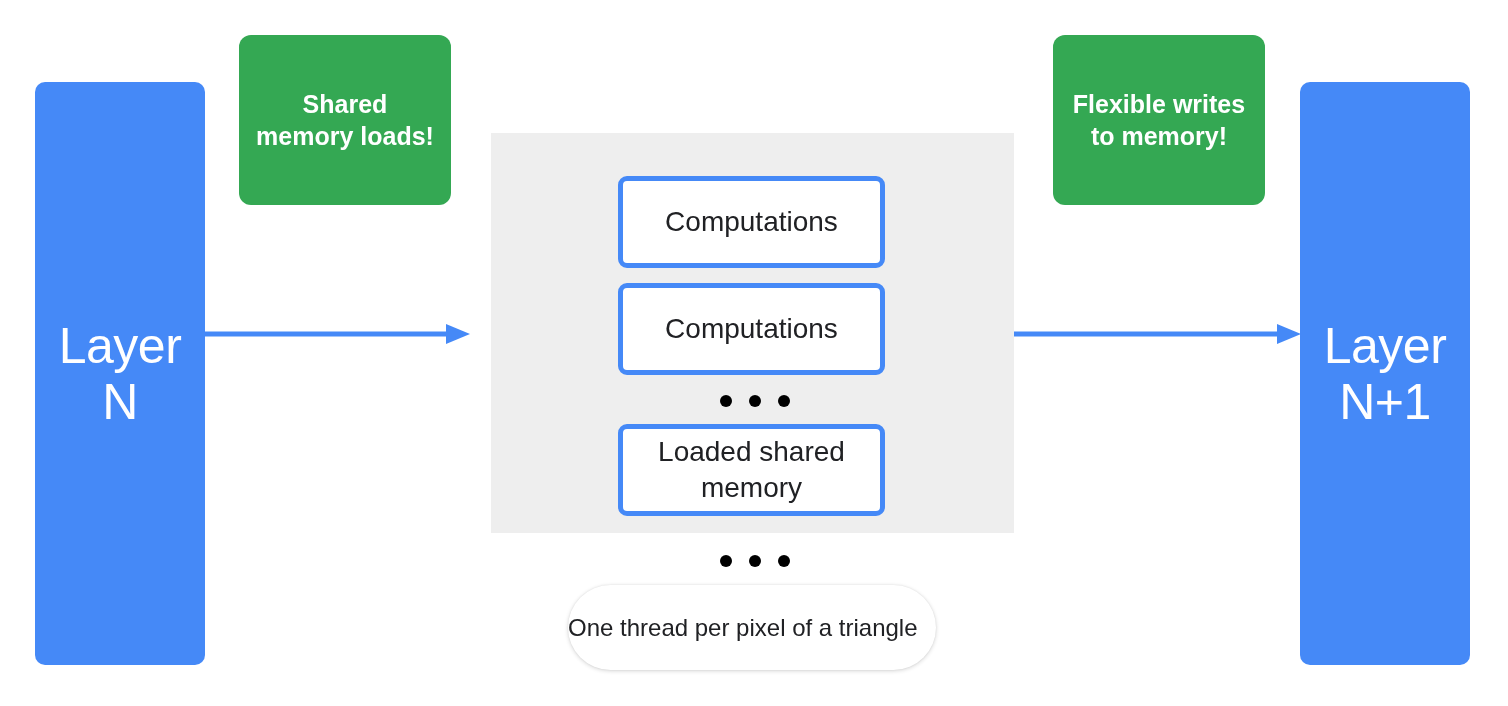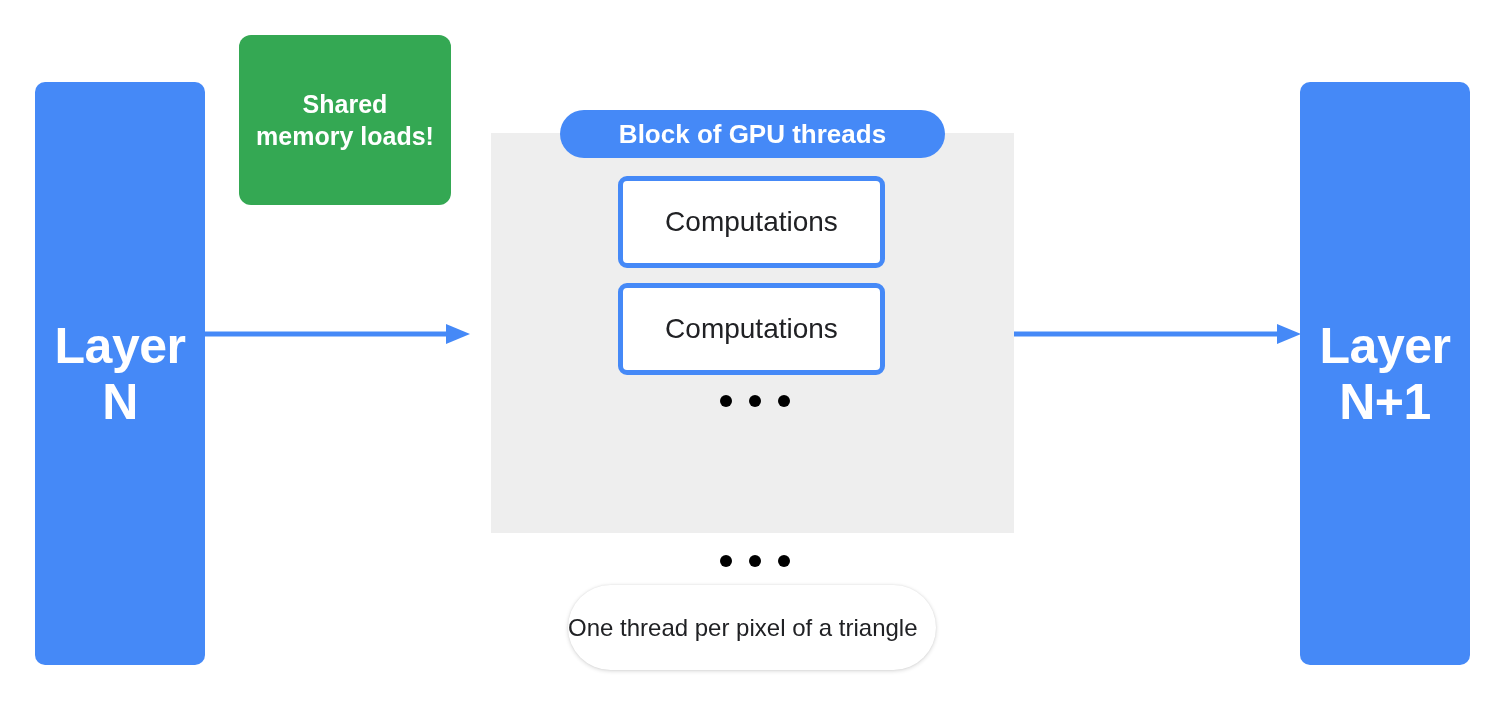--- a/index.html
+++ b/index.html
@@ -23,21 +23,21 @@
     position: absolute;
     background: #4589F7;
     border-radius: 10px;
     display: flex;
     align-items: center;
     justify-content: center;
     text-align: center;
     color: #ffffff;
     font-size: 50px;
     line-height: 1.12;
-    font-weight: 700;
+    font-weight: 400;
     letter-spacing: -0.5px;
   }
   #layer-n   { left: 35px;   top: 82px; width: 170px; height: 583px; }
   #layer-n1  { left: 1300px; top: 82px; width: 170px; height: 583px; }
 
   
   .callout-card {
     position: absolute;
     background: #34A853;
     border-radius: 12px;
@@ -163,53 +163,56 @@
   </div>
 
   <svg class="arrow" id="arrow-left" viewBox="0 0 265 24" preserveAspectRatio="none">
     <line x1="0" y1="12" x2="243" y2="12" stroke="#4589F7" stroke-width="5"></line>
     <polygon points="241,2 265,12 241,22" fill="#4589F7"></polygon>
   </svg>
 
   <div id="gpu-block-region"></div>
 
 
-  <div class="pill" id="pill-block-gpu-threads">
-    <span>Block of GPU threads</span>
-  </div>
 
   <div class="thread-box" id="thread-box-0">
     <span>Computations</span>
   </div>
 
   <div class="thread-box" id="thread-box-1">
     <span>Computations</span>
   </div>
 
   <div class="dots" id="dots-inner">
     <span></span>
     <span></span>
     <span></span>
   </div>
 
+  <div class="thread-box" id="thread-box-2">
+    <span>Loaded shared memory</span>
+  </div>
 
   <div class="dots" id="dots-outer">
     <span></span>
     <span></span>
     <span></span>
   </div>
 
   <div id="note-one-thread">
     <span>One thread per pixel of a triangle</span>
   </div>
 
   <svg class="arrow" id="arrow-right" viewBox="0 0 287 24" preserveAspectRatio="none">
     <line x1="0" y1="12" x2="265" y2="12" stroke="#4589F7" stroke-width="5"></line>
     <polygon points="263,2 287,12 263,22" fill="#4589F7"></polygon>
   </svg>
 
+  <div class="callout-card" id="callout-flexible-write">
+    <span>Flexible writes to memory!</span>
+  </div>
 
   <div class="layer-slab" id="layer-n1">
     <span style="white-space: pre-line;">Layer
 N+1</span>
   </div>
 
 </div>
 
 </body></html>

